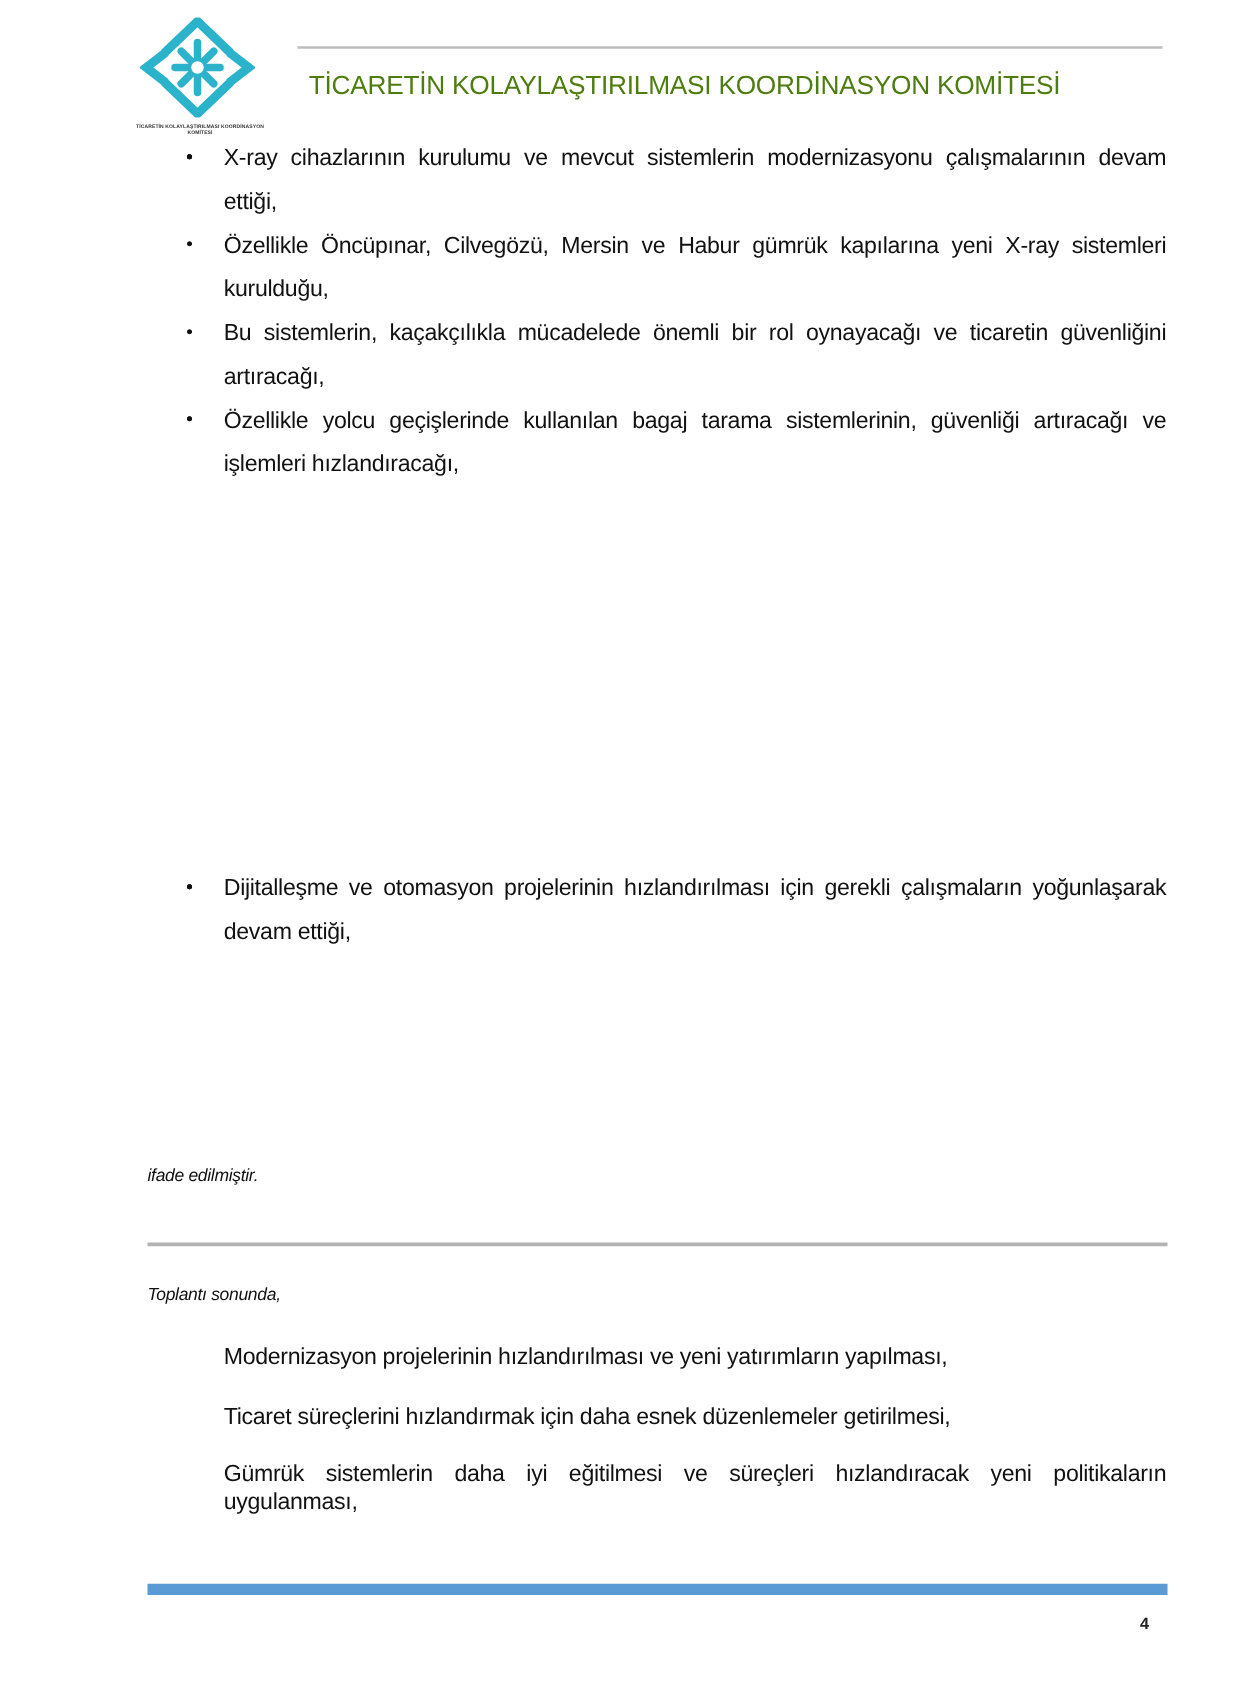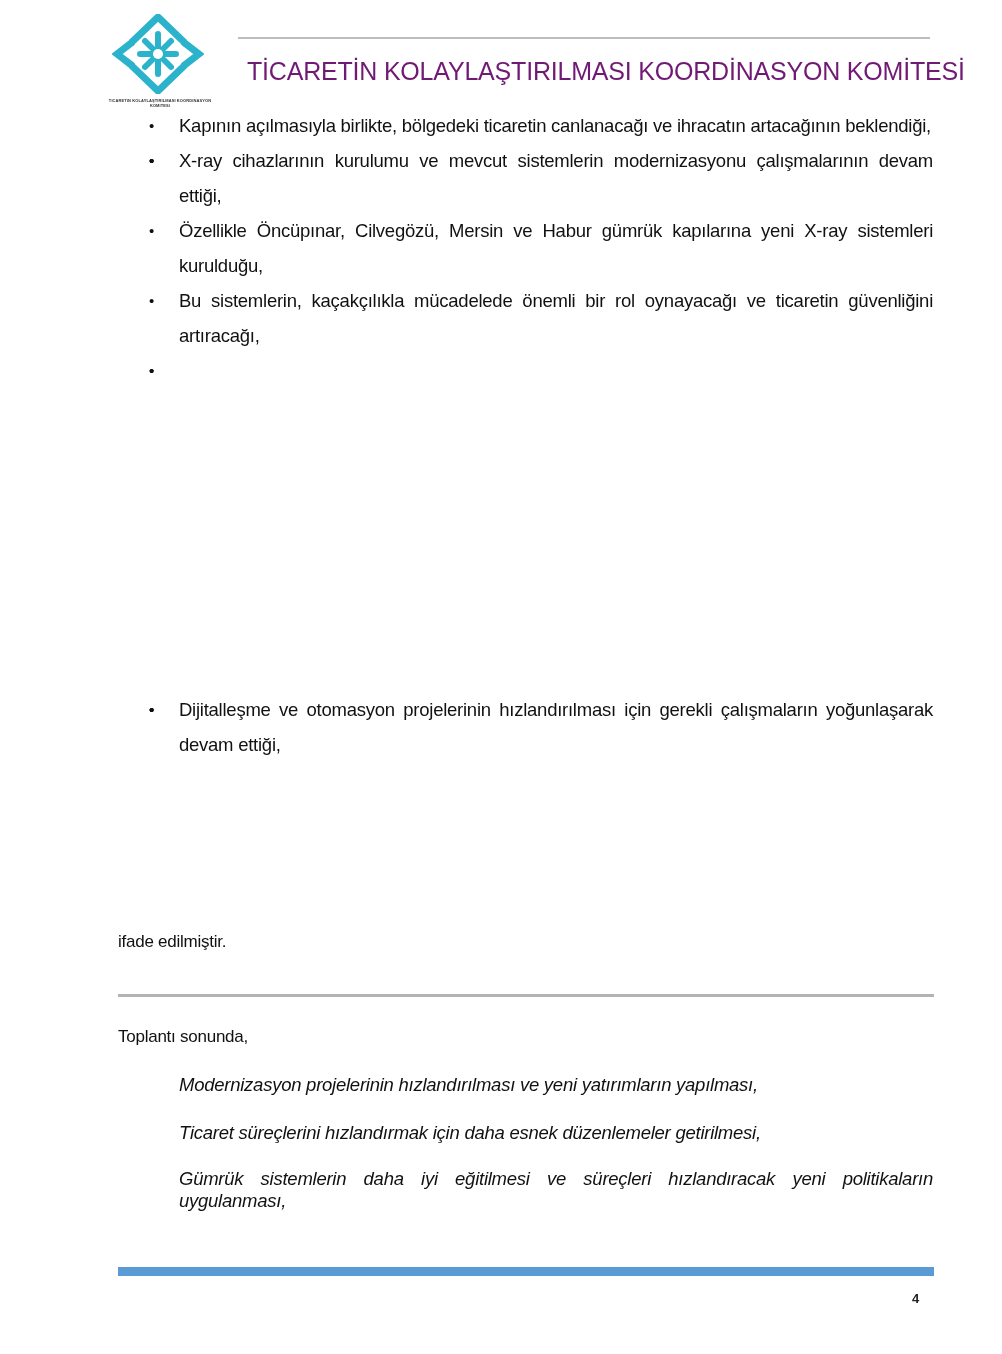--- a/index.html
+++ b/index.html
@@ -7,33 +7,33 @@
     width: 1002px; height: 1354px; position: relative; overflow: hidden;
     font-family: "Liberation Sans", sans-serif; color: #111111;
   }
   .logo { position: absolute; left: 112px; top: 14px; width: 92px; height: 80px; }
   .logo-caption {
     position: absolute; left: 90px; top: 98px; width: 140px; text-align: center;
     font-size: 4px; line-height: 5px; font-weight: bold; color: #333; letter-spacing: 0.1px;
   }
   .header-rule { position: absolute; left: 238px; top: 37px; width: 692px; height: 2px; background: #bdbdbd; }
   .header-title {
-    position: absolute; left: 247px; top: 57px; font-size: 25px; color: #701a75;
+    position: absolute; left: 247px; top: 57px; font-size: 21px; color: #4d7c0f;
     letter-spacing: -0.2px; white-space: nowrap;
   }
   .bullet-list { position: absolute; left: 140px; width: 793px; margin: 0; padding: 0; list-style: none; }
   .bullet-item { position: relative; padding-left: 39px; font-size: 18.5px; line-height: 35px; text-align: justify; letter-spacing: -0.25px; }
   .bullet-dot { position: absolute; left: 9px; top: 0; width: 10px; font-size: 15px; line-height: 35px; }
   .list-a { top: 108px; }
   .list-b { top: 692px; }
-  .para { position: absolute; font-size: 17px; letter-spacing: -0.25px; white-space: nowrap; }
+  .para { position: absolute; font-size: 14px; letter-spacing: -0.25px; white-space: nowrap; font-style: italic; }
   .ifade { left: 118px; top: 932px; }
   .mid-rule { position: absolute; left: 118px; top: 994px; width: 816px; height: 3px; background: #b3b3b3; }
   .toplanti { left: 118px; top: 1027px; }
-  .conc { position: absolute; left: 179px; width: 754px; font-size: 18.5px; letter-spacing: -0.25px; line-height: 22px; text-align: justify; font-style: italic; }
+  .conc { position: absolute; left: 179px; width: 754px; font-size: 18.5px; letter-spacing: -0.25px; line-height: 22px; text-align: justify; }
   .c1 { top: 1074px; }
   .c2 { top: 1122px; }
   .c3 { top: 1168px; }
   .footer-bar { position: absolute; left: 118px; top: 1267px; width: 816px; height: 9px; background: #5b9bd5; }
   .page-num { position: absolute; left: 912px; top: 1291px; font-size: 13px; font-weight: bold; color: #222; }
 </style>
 </head>
 <body>
 
 <div class="logo">
@@ -54,28 +54,28 @@
   </svg>
 </div>
 <div class="logo-caption">
   <div>TİCARETİN KOLAYLAŞTIRILMASI KOORDİNASYON</div>
   <div>KOMİTESİ</div>
 </div>
 <div class="header-rule"></div>
 <div class="header-title">TİCARETİN KOLAYLAŞTIRILMASI KOORDİNASYON KOMİTESİ</div>
 
 <ul class="bullet-list list-a">
-  <li class="bullet-item"><span class="bullet-dot">•</span><span>Kapının açılmasıyla birlikte, bölgedeki ticaretin canlanacağı ve ihracatın artacağının beklendiği,</span></li>
+  <li class="bullet-item"><span class="bullet-dot">•</span></li>
   <li class="bullet-item"><span class="bullet-dot">•</span></li>
   <li class="bullet-item"><span class="bullet-dot">•</span></li>
   <li class="bullet-item"><span class="bullet-dot">•</span><span>X-ray cihazlarının kurulumu ve mevcut sistemlerin modernizasyonu çalışmalarının devam ettiği,</span></li>
   <li class="bullet-item"><span class="bullet-dot">•</span><span>Özellikle Öncüpınar, Cilvegözü, Mersin ve Habur gümrük kapılarına yeni X-ray sistemleri kurulduğu,</span></li>
   <li class="bullet-item"><span class="bullet-dot">•</span><span>Bu sistemlerin, kaçakçılıkla mücadelede önemli bir rol oynayacağı ve ticaretin güvenliğini artıracağı,</span></li>
   <li class="bullet-item"><span class="bullet-dot">•</span></li>
-  <li class="bullet-item"><span class="bullet-dot">•</span></li>
+  <li class="bullet-item"><span class="bullet-dot">•</span><span>Özellikle yolcu geçişlerinde kullanılan bagaj tarama sistemlerinin, güvenliği artıracağı ve işlemleri hızlandıracağı,</span></li>
 </ul>
 
 <ul class="bullet-list list-b">
   <li class="bullet-item"><span class="bullet-dot">•</span></li>
   <li class="bullet-item"><span class="bullet-dot">•</span></li>
   <li class="bullet-item"><span class="bullet-dot">•</span><span>Dijitalleşme ve otomasyon projelerinin hızlandırılması için gerekli çalışmaların yoğunlaşarak devam ettiği,</span></li>
 </ul>
 
 <div class="para ifade">ifade edilmiştir.</div>
 <div class="mid-rule"></div>

